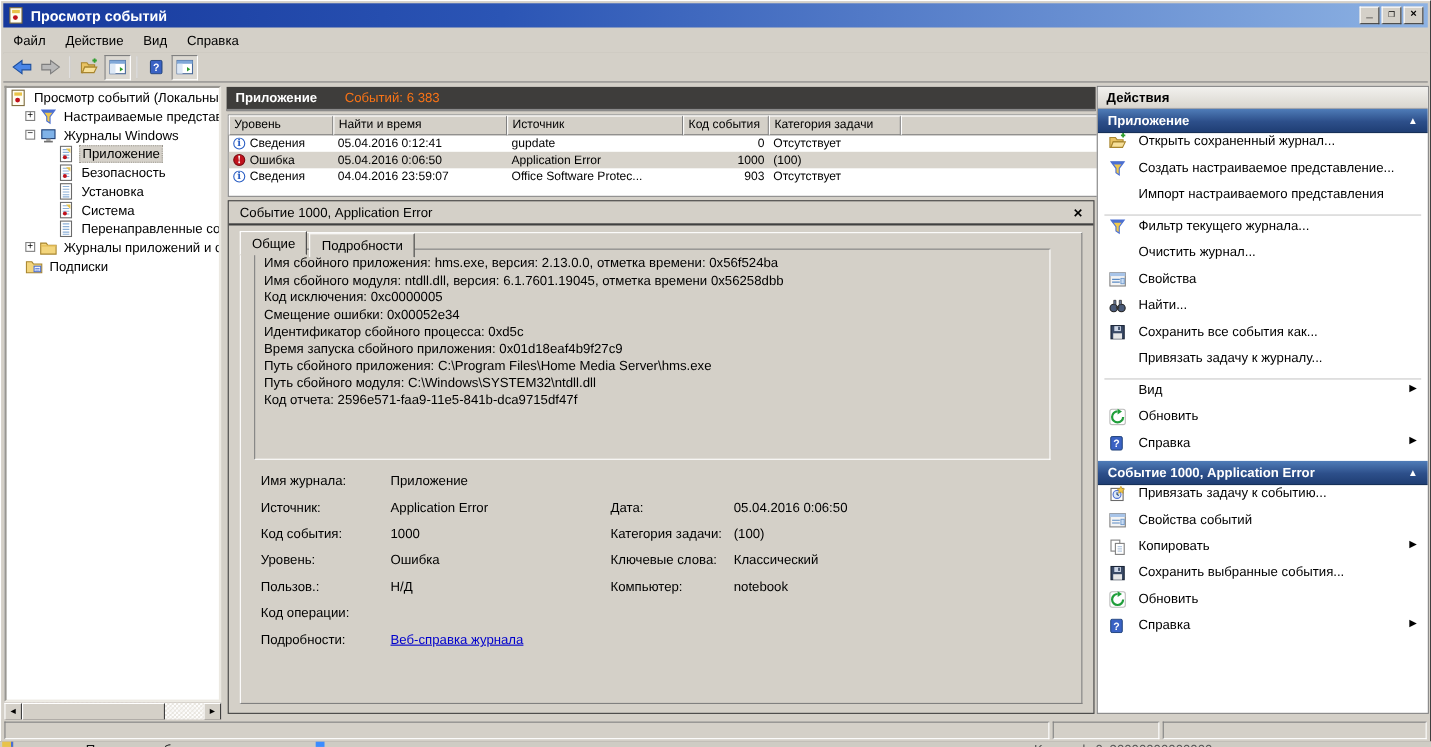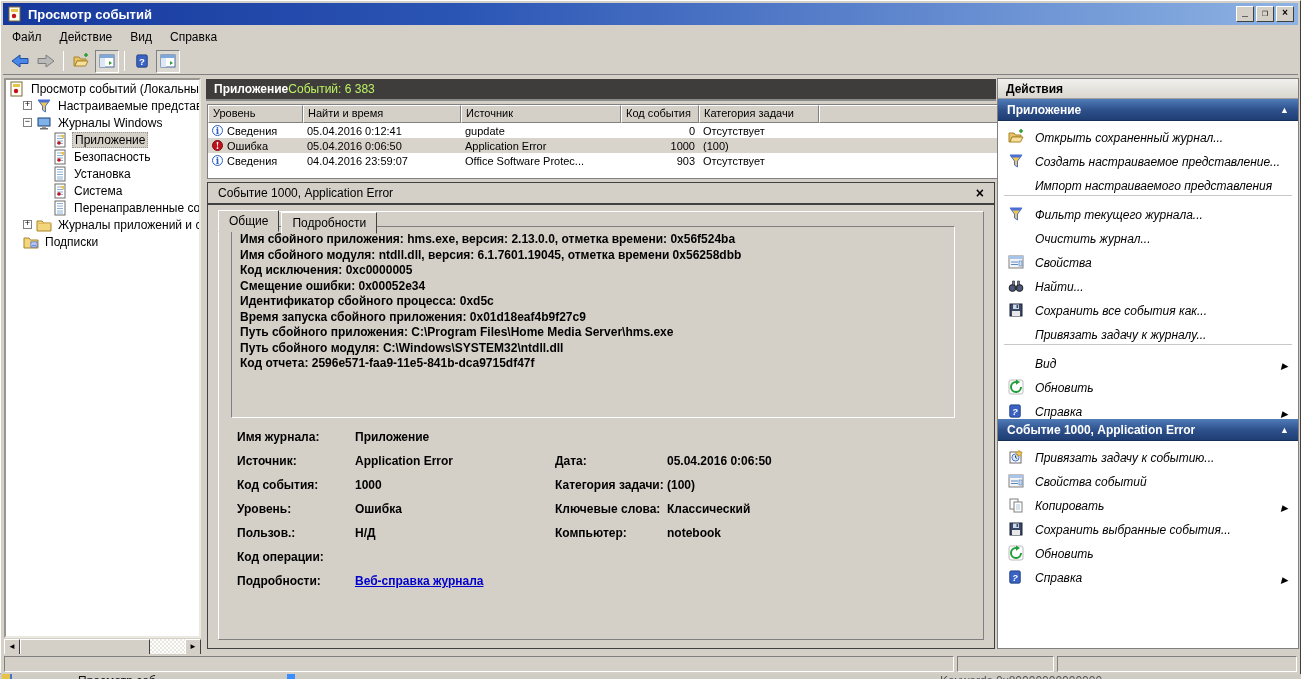--- a/index.html
+++ b/index.html
@@ -81,21 +81,21 @@
   }
   .tree-hthumb { position:absolute; left:0; top:0; bottom:0; width:130px;
     background:#d4d0c8; border:1px solid; border-color:#fff #404040 #404040 #fff; }
   
   .log-header {
     position:absolute; left:205px; top:78px; width:790px; height:22px;
     background:#3e3d3b; color:#fff; display:flex; align-items:center; padding:0 8px;
     border-bottom:2px solid #8a8a8a;
   }
   .log-header .nm { font-weight:bold; font-size:12px; }
-  .log-header .cnt { margin-left:0; font-size:12px; color:#bef264;text-align:center; }
+  .log-header .cnt { margin-left:25px; font-size:12px; color:#f97316;text-align:center; }
   
   .event-table {
     position:absolute; left:206px; top:103px; width:856px; height:75px;
     background:#fff; border:1px solid #808080; display:flex; flex-direction:column;
   }
   .thead { display:flex; height:18px; background:#d4d0c8; flex:0 0 auto; }
   .th {
     border:1px solid; border-color:#fff #808080 #808080 #fff;
     font-size:11px; padding:1px 4px; white-space:nowrap; overflow:hidden;
   }
@@ -130,21 +130,21 @@
   }
   .detail-close { margin-left:auto; font-weight:bold; font-size:14px; line-height:14px; }
   .tabs { display:flex; margin:7px 0 0 10px; height:22px; position:relative; z-index:2; }
   .tab {
     padding:3px 10px 2px; font-size:12px; background:#d4d0c8;
     border:1px solid; border-color:#fff #404040 transparent #fff; margin-right:2px;
   }
   .tab.active { position:relative; top:-2px; padding-bottom:5px; }
   .tab-panel {
     position:absolute; left:10px; right:10px; top:28px; bottom:8px;
-    border:1px solid; border-color:#fff #808080 #808080 #fff; background:#d4d0c8;font-weight:bold;
+    border:1px solid; border-color:#fff #808080 #808080 #fff; background:#d4d0c8;
   }
   .desc-box {
     position:absolute; left:12px; right:28px; top:14px; height:192px;
     border:1px solid; border-color:#808080 #fff #fff #808080;
     padding:5px 8px; font-size:12px; line-height:15.5px; overflow:hidden; white-space:pre-wrap;
   }
   .fields {
     position:absolute; left:18px; right:20px; top:218px;
     display:grid; grid-template-columns:118px 200px 112px auto;
     row-gap:10px; font-size:12px; align-items:baseline;
@@ -159,21 +159,21 @@
     height:20px; background:linear-gradient(#f2f1ee,#d9d6cf);
     border-bottom:1px solid #a0a0a0; font-weight:bold; font-size:12px;
     display:flex; align-items:center; padding:0 8px;
   }
   .section-header {
     height:22px; background:linear-gradient(#4f7cb8 0%,#2d4f8a 55%,#1f3e74 100%);
     color:#fff; font-weight:bold; font-size:12px;
     display:flex; align-items:center; padding:0 9px; border-bottom:1px solid #163058;
   }
   .section-header .collapse { margin-left:auto; font-size:9px; }
-  .action-item { height:24px; display:flex; align-items:flex-end; padding:0 10px; font-size:12px; position:relative;font-style:italic; }
+  .action-item { height:24px; display:flex; align-items:flex-start; padding:0 10px; font-size:12px; position:relative; }
   .action-item .ic-slot { width:18px; height:16px; margin-right:9px; flex:0 0 auto; display:flex; align-items:center; }
   .action-item .sub { position:absolute; right:10px; font-size:9px; }
   .action-divider { height:1px; background:#c8c8c8; margin:2px 6px; }
   
   .statusbar { position:absolute; left:0; right:0; top:653px; height:20px; background:#d4d0c8; display:flex; gap:3px; padding:2px 3px; }
   .status-cell { border:1px solid; border-color:#808080 #fff #fff #808080; }
   .st0 { width:950px; } .st1 { width:97px; } .st2 { flex:1; }
   .bottom-strip { position:absolute; left:0; top:674px; width:1301px; height:5px; overflow:hidden; background:#cfccc4; }
   .strip-text { position:absolute; top:0; font-size:12px; color:#222; white-space:nowrap; }
   .strip-caret { position:absolute; left:287px; top:0; width:8px; height:5px; background:#3b8cff; }

